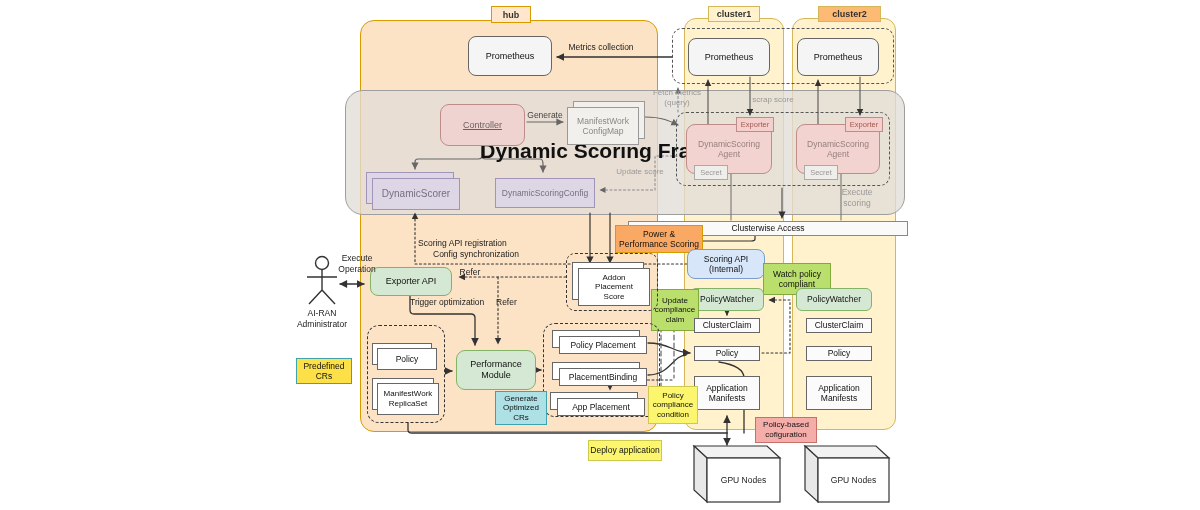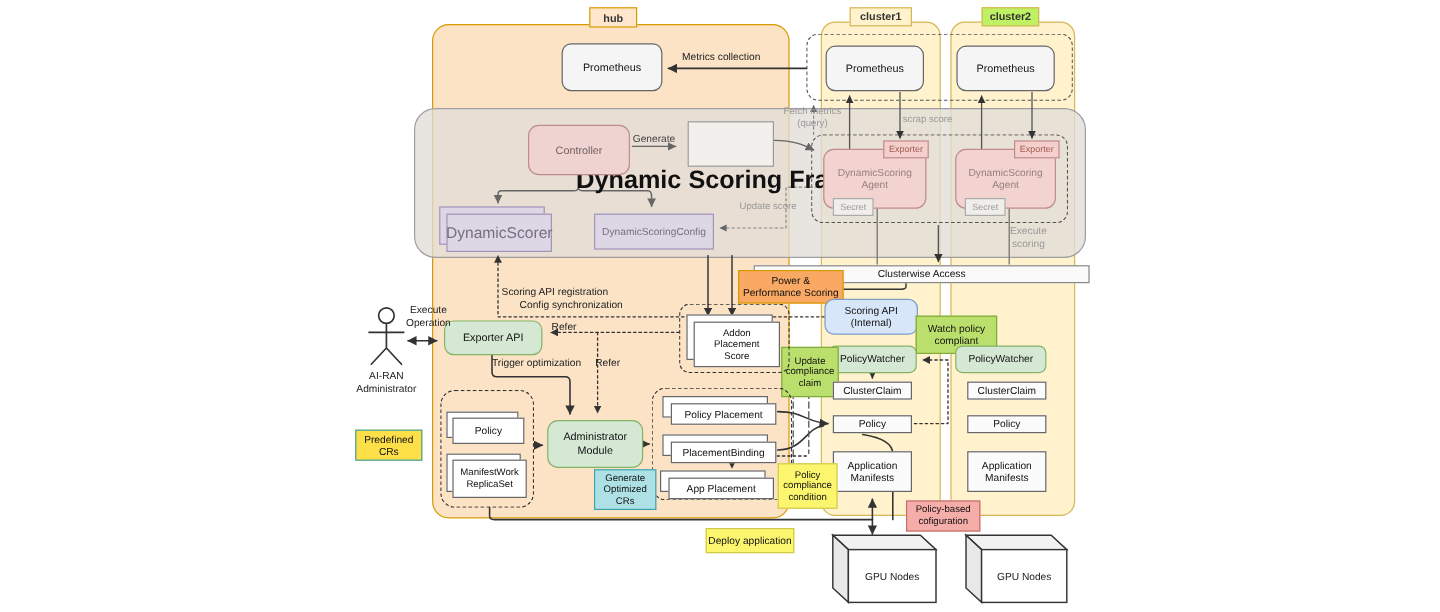--- a/index.html
+++ b/index.html
@@ -20,21 +20,21 @@
 
 <div id="stage">
 
   <div class="cont" style="left:360px;top:20px;width:298px;height:412px;border-radius:14px;background:#FCE3C6;border-color:#D79B00;"></div>
   <div class="tab" style="left:491px;top:6px;width:40px;height:17px;background:#FFE6CC;border-color:#D79B00;">hub</div>
 
   <div class="cont" style="left:684px;top:18px;width:100px;height:412px;border-radius:12px;background:#FFF2CC;border-color:#D6B656;"></div>
   <div class="tab" style="left:708px;top:6px;width:52px;height:16px;background:#FFF2CC;border-color:#D6B656;">cluster1</div>
 
   <div class="cont" style="left:792px;top:18px;width:104px;height:412px;border-radius:12px;background:#FFF2CC;border-color:#D6B656;"></div>
-  <div class="tab" style="left:818px;top:6px;width:48px;height:16px;background:#bef264;border-color:#D6B656;">cluster2</div>
+  <div class="tab" style="left:818px;top:6px;width:63px;height:16px;background:#fdba74;border-color:#D6B656;">cluster2</div>
 
   <div class="abs" style="left:672px;top:28px;width:222px;height:56px;border:1.5px dashed #555;border-radius:10px;"></div>
 
   <div class="abs" style="left:345px;top:90px;width:560px;height:125px;background:rgba(226,221,215,0.78);border:1px solid #9E9E9E;border-radius:18px;"></div>
 
   <div class="abs" style="left:676px;top:112px;width:214px;height:74px;border:1.2px dashed #555;border-radius:10px;"></div>
 
   <svg width="1200" height="510">
     <defs>
       <marker id="m" markerWidth="7" markerHeight="7" refX="5.5" refY="3" orient="auto">
@@ -124,26 +124,27 @@
       <rect x="818" y="458" width="71" height="44" fill="#FFFFFF"></rect>
     </g>
   </svg>
 
   <div class="bx" style="left:468px;top:36px;width:84px;height:40px;border-radius:8px;background:#F5F5F5;">Prometheus</div>
   <div class="bx" style="left:688px;top:38px;width:82px;height:38px;border-radius:8px;background:#F5F5F5;">Prometheus</div>
   <div class="bx" style="left:797px;top:38px;width:82px;height:38px;border-radius:8px;background:#F5F5F5;">Prometheus</div>
 
   <div class="lbl" style="left:400px;top:138px;width:450px;font-size:21px;font-weight:bold;color:#111;">Dynamic Scoring Framework</div>
 
-  <div class="bx" style="left:440px;top:104px;width:85px;height:42px;border-radius:9px;background:#EFD3D1;border-color:#BE8C8A;color:#6e5f5f;">Controller</div>
+  <div class="bx" style="left:440px;top:104px;width:85px;height:42px;border-radius:9px;background:#EFD3D1;border-color:#BE8C8A;color:#6e5f5f;text-decoration:underline;">Controller</div>
 
   <div class="bx" style="left:573px;top:101px;width:72px;height:38px;background:#F2F0ED;border-color:#999;"></div>
+  <div class="bx" style="left:567px;top:107px;width:72px;height:38px;background:#F2F0ED;border-color:#999;color:#888;font-size:8.5px;padding:0 6px;">ManifestWork ConfigMap</div>
 
   <div class="bx" style="left:366px;top:172px;width:88px;height:32px;background:#DDD6E5;border-color:#A294B8;"></div>
-  <div class="bx" style="left:372px;top:178px;width:88px;height:32px;background:#DDD6E5;border-color:#A294B8;color:#776f82;font-size:13px;">DynamicScorer</div>
+  <div class="bx" style="left:372px;top:178px;width:88px;height:32px;background:#DDD6E5;border-color:#A294B8;color:#776f82;font-size:10px;">DynamicScorer</div>
 
   <div class="bx" style="left:495px;top:178px;width:100px;height:30px;background:#DDD6E5;border-color:#A294B8;color:#776f82;font-size:8.5px;">DynamicScoringConfig</div>
 
   <div class="bx" style="left:686px;top:124px;width:86px;height:50px;border-radius:9px;background:#F2D3D0;border-color:#BE8C8A;color:#96807f;font-size:8.5px;padding:0 8px;">DynamicScoring Agent</div>
   <div class="bx" style="left:736px;top:117px;width:38px;height:15px;background:#F4CFCB;border-color:#BE8C8A;color:#a05a52;font-size:7.5px;">Exporter</div>
   <div class="bx" style="left:694px;top:165px;width:34px;height:15px;background:#F0EEEB;border-color:#AAA;color:#999;font-size:7.5px;">Secret</div>
 
   <div class="bx" style="left:796px;top:124px;width:84px;height:50px;border-radius:9px;background:#F2D3D0;border-color:#BE8C8A;color:#96807f;font-size:8.5px;padding:0 8px;">DynamicScoring Agent</div>
   <div class="bx" style="left:845px;top:117px;width:38px;height:15px;background:#F4CFCB;border-color:#BE8C8A;color:#a05a52;font-size:7.5px;">Exporter</div>
   <div class="bx" style="left:804px;top:165px;width:34px;height:15px;background:#F0EEEB;border-color:#AAA;color:#999;font-size:7.5px;">Secret</div>
@@ -177,21 +178,21 @@
   <div class="bx" style="left:578px;top:268px;width:72px;height:38px;font-size:8px;padding:12px 10px;">Addon Placement Score</div>
 
   <div class="bx" style="left:296px;top:358px;width:56px;height:26px;background:#fde047;border-color:#3FA3AD;font-size:8.5px;padding:0 8px;">Predefined CRs</div>
 
   <div class="abs" style="left:367px;top:325px;width:78px;height:98px;border:1.5px dashed #333;border-radius:12px;"></div>
   <div class="bx" style="left:372px;top:343px;width:60px;height:22px;"></div>
   <div class="bx" style="left:377px;top:348px;width:60px;height:22px;font-size:8.5px;">Policy</div>
   <div class="bx" style="left:372px;top:378px;width:62px;height:32px;"></div>
   <div class="bx" style="left:377px;top:383px;width:62px;height:32px;font-size:8px;padding:0 3px;">ManifestWork ReplicaSet</div>
 
-  <div class="bx" style="left:456px;top:350px;width:80px;height:40px;border-radius:9px;background:#D5E8D4;border-color:#82B366;padding:0 12px;">Administrator Module</div>
+  <div class="bx" style="left:456px;top:350px;width:80px;height:40px;border-radius:9px;background:#D5E8D4;border-color:#82B366;padding:0 12px;">Performance Module</div>
 
   <div class="bx" style="left:495px;top:391px;width:52px;height:34px;background:#AEE1E6;border-color:#3FA3AD;font-size:8px;z-index:3;">Generate Optimized CRs</div>
 
   <div class="abs" style="left:543px;top:323px;width:117px;height:94px;border:1.5px dashed #333;border-radius:12px;"></div>
   <div class="bx" style="left:552px;top:330px;width:88px;height:18px;"></div>
   <div class="bx" style="left:559px;top:336px;width:88px;height:18px;font-size:8.5px;">Policy Placement</div>
   <div class="bx" style="left:552px;top:362px;width:88px;height:18px;"></div>
   <div class="bx" style="left:559px;top:368px;width:88px;height:18px;font-size:8.5px;">PlacementBinding</div>
   <div class="bx" style="left:550px;top:392px;width:88px;height:18px;"></div>
   <div class="bx" style="left:557px;top:398px;width:88px;height:18px;font-size:8.5px;">App Placement</div>

